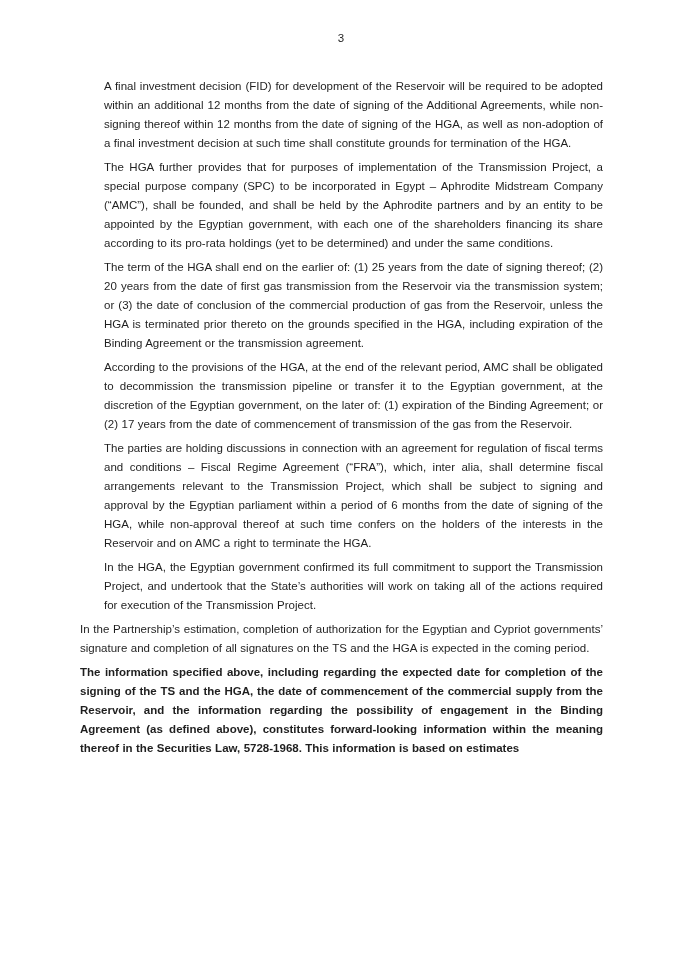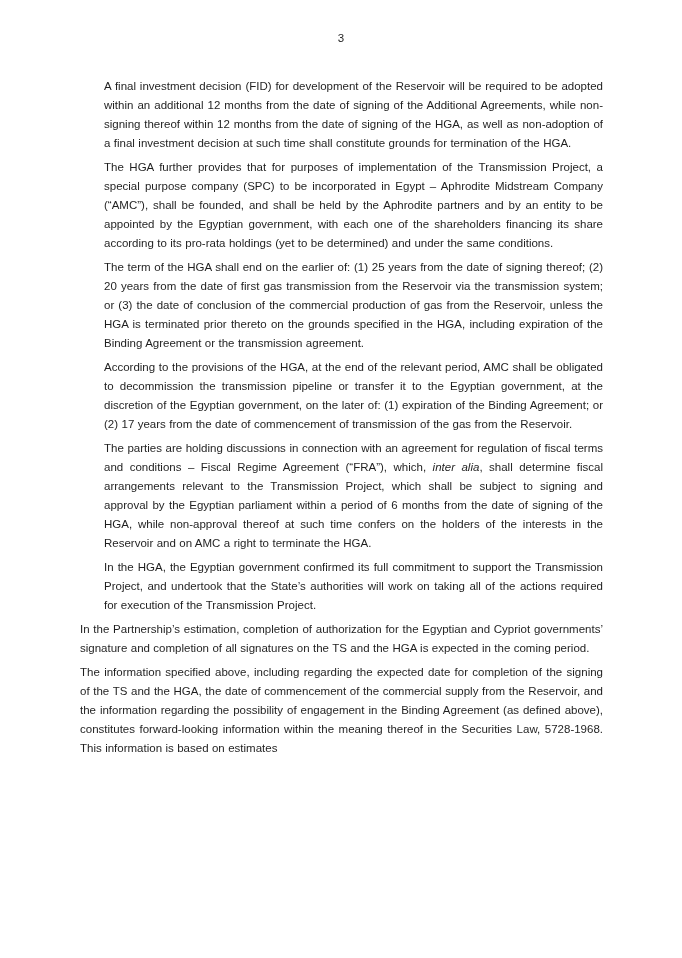--- a/index.html
+++ b/index.html
@@ -35,24 +35,24 @@
     font-size: 11.5px;
     line-height: 19px;
     text-align: justify;
     text-justify: inter-word;
     word-spacing: 0.02em;
   }
   .content p.indent {
     margin-left: 24px;
   }
   .content p.bold {
-    font-weight: normal;
+    font-weight: bold;
   }
   .seg-bold   { font-weight: normal; }
-  .seg-italic { font-style: italic; }
+  .seg-italic { }
 </style>
 </head>
 <body>
 
 <div class="page" style="color: rgb(31, 31, 31); background: rgb(255, 255, 255);">
   <div class="page-number">3</div>
   <div class="content">
       <p class="indent"><span>A final investment decision (FID) for development of the Reservoir will be required to be adopted within an additional 12 months from the date of signing of the Additional Agreements, while non-signing thereof within 12 months from the date of signing of the HGA, as well as non-adoption of a final investment decision at such time shall constitute grounds for termination of the HGA.</span></p>
       <p class="indent"><span>The HGA further provides that for purposes of implementation of the Transmission Project, a special purpose company (SPC) to be incorporated in Egypt – Aphrodite Midstream Company (“</span><span class="seg-bold">AMC</span><span>”), shall be founded, and shall be held by the Aphrodite partners and by an entity to be appointed by the Egyptian government, with each one of the shareholders financing its share according to its pro-rata holdings (yet to be determined) and under the same conditions.</span></p>
       <p class="indent"><span>The term of the HGA shall end on the earlier of: (1) 25 years from the date of signing thereof; (2) 20 years from the date of first gas transmission from the Reservoir via the transmission system; or (3) the date of conclusion of the commercial production of gas from the Reservoir, unless the HGA is terminated prior thereto on the grounds specified in the HGA, including expiration of the Binding Agreement or the transmission agreement.</span></p>

